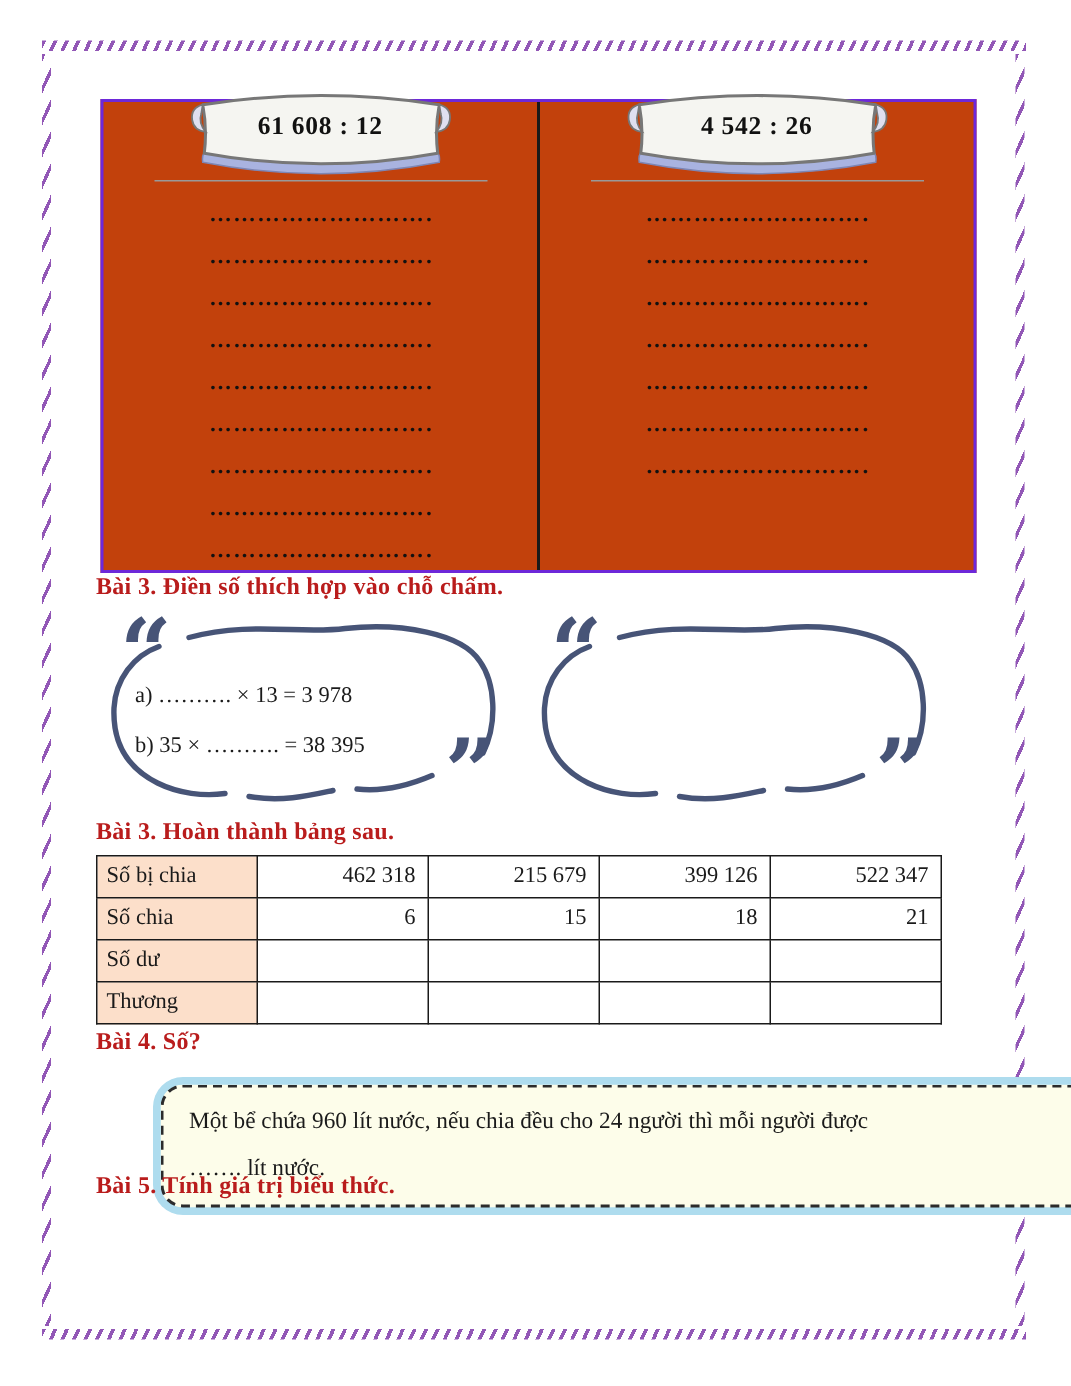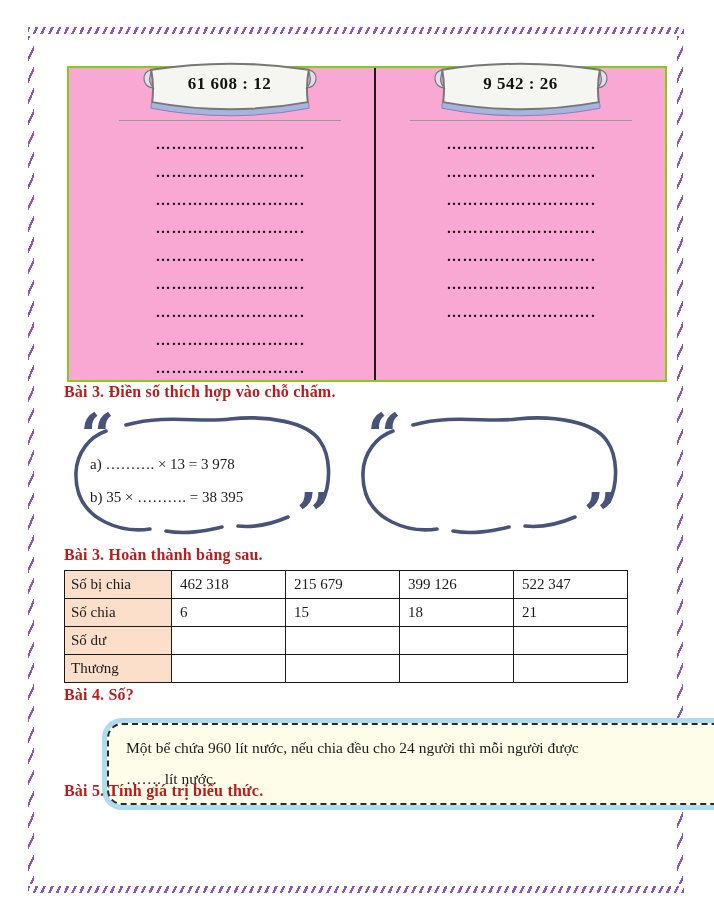--- a/index.html
+++ b/index.html
@@ -19,21 +19,21 @@
   .frame-left,.frame-right{
     top:36px;height:848px;width:6px;
     background:repeating-linear-gradient(115deg,var(--border-purple) 0 2.2px,transparent 2.2px 9px);
   }
   .frame-left{left:28px;}
   .frame-right{left:677px;}
 
   
   .division-box{
     position:absolute;left:67px;top:66px;width:580px;height:312px;
-    border:2px solid #84cc16;display:flex;background:#f9a8d4;padding-left:16px;
+    border:2px solid #6d28d9;display:flex;background:#c2410c;
   }
   .division-col{flex:1 1 0;position:relative;}
   .division-col + .division-col{border-left:2px solid #1a1a1a;}
   .ribbon-wrap{position:relative;width:192px;margin:-11px auto 0;height:66px;}
   .ribbon-title{
     position:absolute;left:0;right:0;top:17px;text-align:center;
     font-weight:bold;font-size:17px;color:#111;letter-spacing:.5px;
   }
   .ribbon-baseline{
     position:absolute;top:52px;left:50%;transform:translateX(-50%);
@@ -69,21 +69,21 @@
   .qmark.close{right:16px;top:86px;}
   .quote-lines{position:absolute;left:28px;top:38px;font-size:15px;line-height:33px;}
 
   
   table.division-table{
     position:absolute;left:64px;top:570px;border-collapse:collapse;
     font-size:15px;
   }
   table.division-table td{
     border:1.5px solid #1a1a1a;height:27px;padding:0 8px;
-    text-align:left;vertical-align:middle;background:#fff;
+    text-align:right;vertical-align:middle;background:#fff;
   }
   table.division-table td.rowlabel{
     background:var(--table-label-bg);font-weight:normal;text-align:left;
     padding-left:6px;width:92px;
   }
   table.division-table td.val{width:97px;}
 
   
   .note-box{
     position:absolute;left:74px;top:718px;width:639px;
@@ -129,21 +129,21 @@
   </div>
 
   <div class="division-col">
     <div class="ribbon-wrap">
       <svg viewBox="0 0 190 64" width="192" height="66">
         <path d="M20 42 Q95 57 170 42 Q174 44 173 50 Q95 65 17 50 Q16 44 20 42 Z" fill="#a9b3e0" stroke="#7d86b5" stroke-width="1"></path>
         <path d="M17 12 Q95 0 173 12 Q170 28 172 44 Q95 58 18 44 Q20 28 17 12 Z" fill="#f5f5f1" stroke="#777" stroke-width="2" stroke-linejoin="round"></path>
         <path d="M17 12 Q9 14 10 22 Q11 29 19 30 Q14 24 16 18 Z" fill="#dfdff0" stroke="#777" stroke-width="1.2"></path>
         <path d="M173 12 Q181 14 180 22 Q179 29 171 30 Q176 24 174 18 Z" fill="#dfdff0" stroke="#777" stroke-width="1.2"></path>
       </svg>
-      <div class="ribbon-title">9 542 : 26</div>
+      <div class="ribbon-title">4 542 : 26</div>
     </div>
     <div class="ribbon-baseline"></div>
     <div class="dots-stack">
       <div class="dots-line"><span>………………………………………</span></div>
       <div class="dots-line"><span>………………………………………</span></div>
       <div class="dots-line"><span>………………………………………</span></div>
       <div class="dots-line"><span>………………………………………</span></div>
       <div class="dots-line"><span>………………………………………</span></div>
       <div class="dots-line"><span>………………………………………</span></div>
       <div class="dots-line"><span>………………………………………</span></div>

